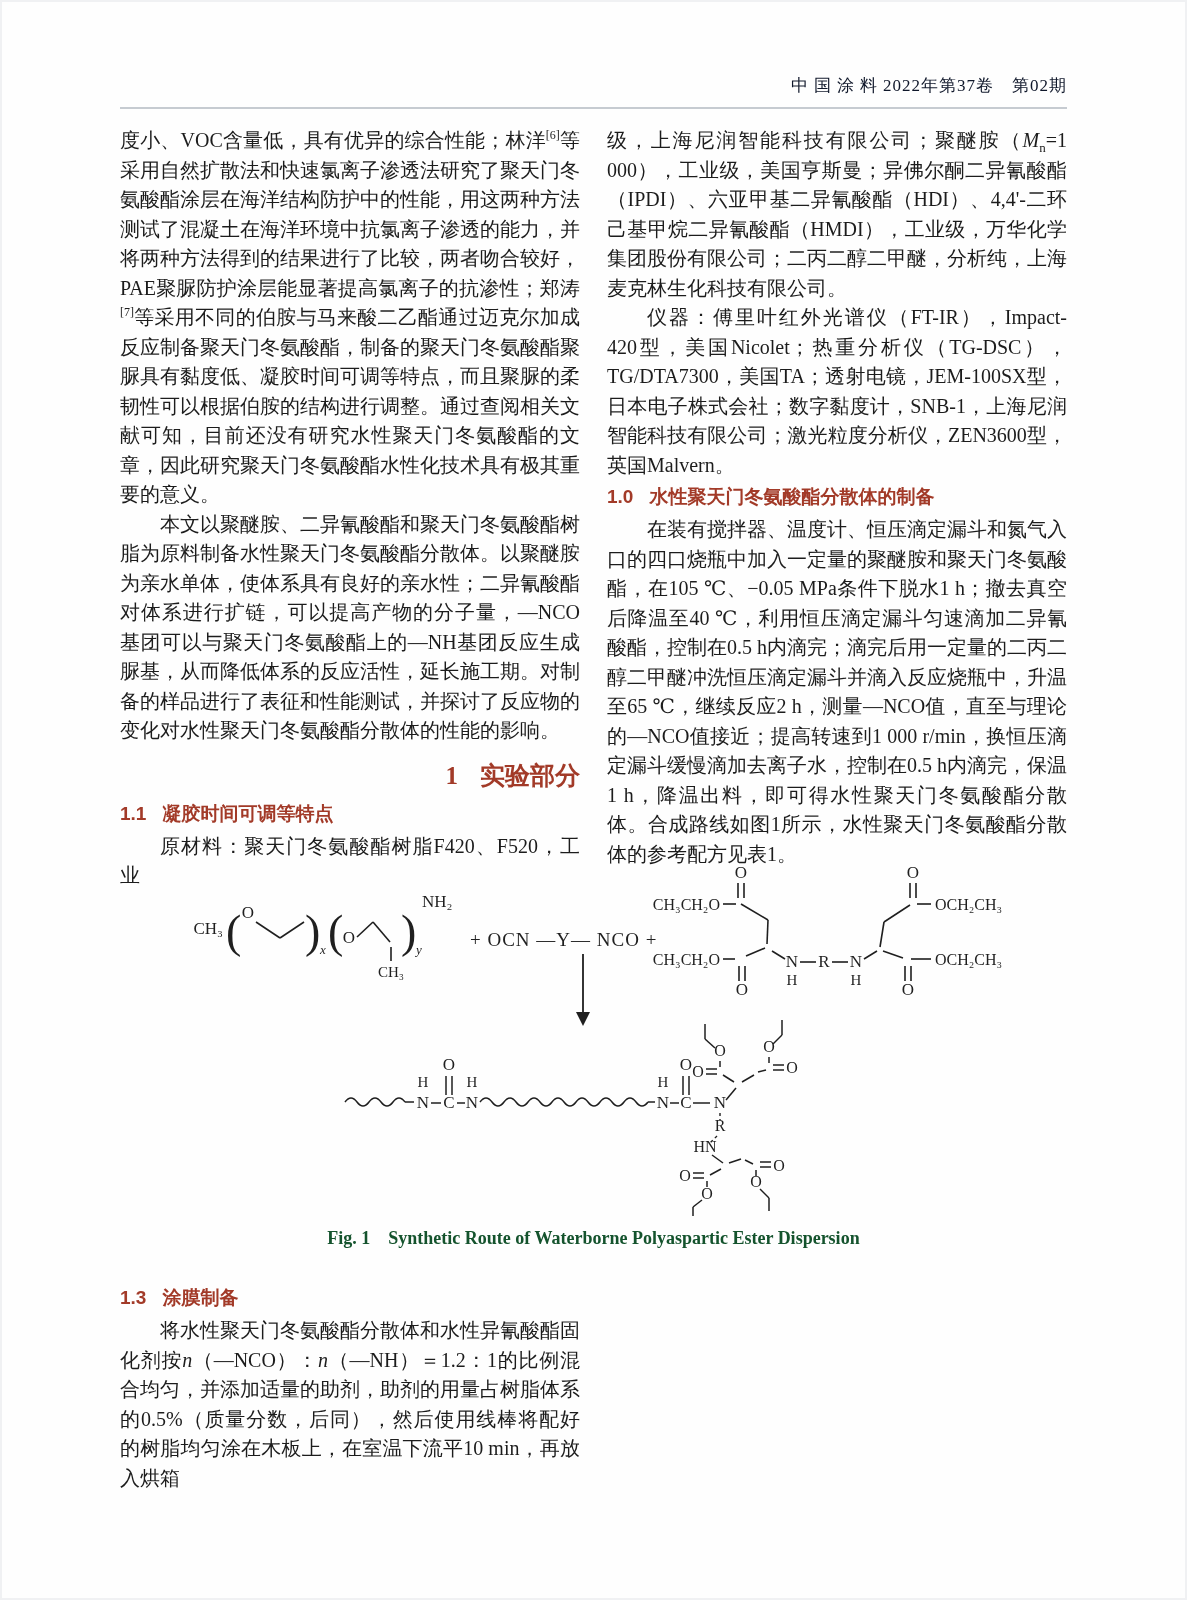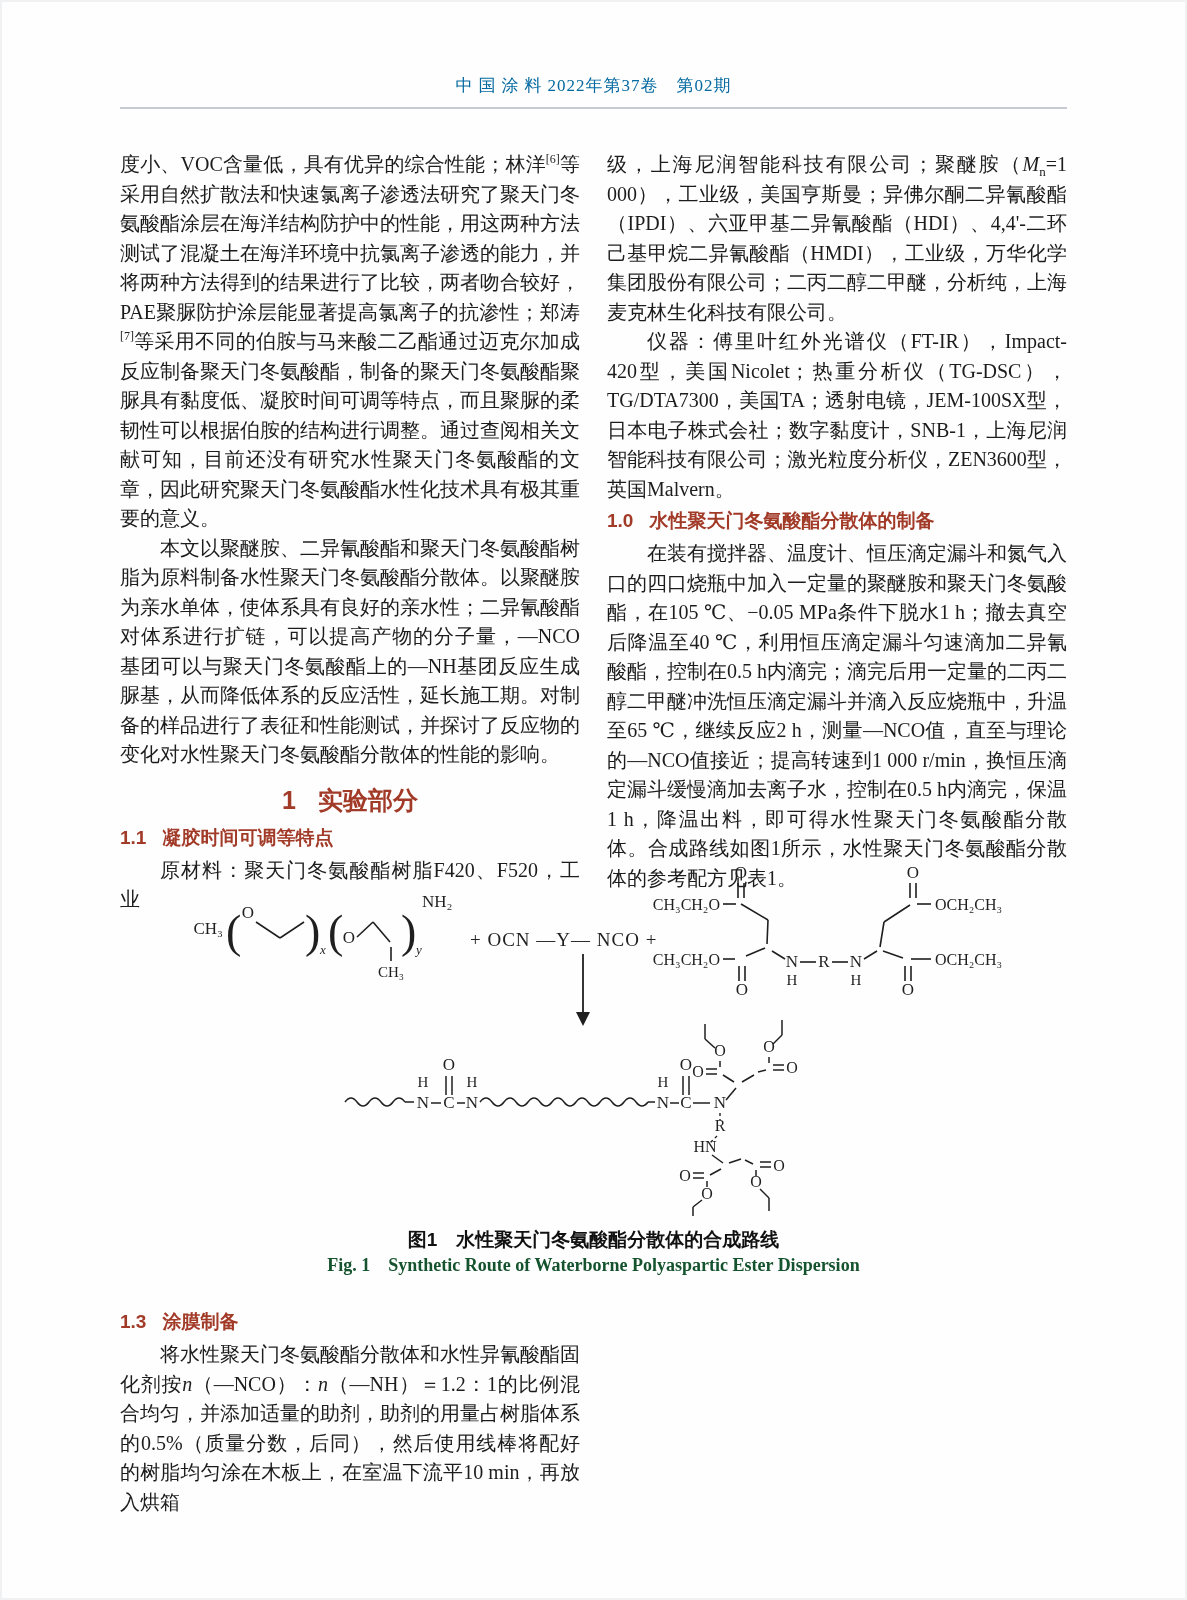--- a/index.html
+++ b/index.html
@@ -1,38 +1,38 @@
 <!DOCTYPE html>
 <html><head>
 <meta charset="utf-8">
 <style>
   html,body { margin:0; padding:0; background:#ffffff; }
   .page { position:relative; width:1187px; height:1600px; background:#fefefe;
           font-family:"Liberation Serif","DejaVu Serif",serif; color:#1c1c1c;
           box-shadow: inset 0 0 0 2px #f0f1f3; overflow:hidden; }
 
   .header { position:absolute; top:74px; left:120px; width:947px;
-            display:flex; justify-content:center; align-items:flex-end;
+            display:flex; justify-content:flex-end; align-items:flex-end;
             padding-bottom:10px; border-bottom:2px solid #c6cbd1;
-            color:#0369a1; font-size:17px; }
+            color:#0f172a; font-size:17px; }
   .header .jn { letter-spacing:6px; }
   .header .iss { letter-spacing:1px; }
 
   .cols { position:absolute; left:120px; width:947px; display:flex; gap:27px; }
   .top-cols { top:126px; }
   .bottom-cols { top:1281px; }
-  .col { width:460px; font-size:20px; line-height:29.5px; text-align:justify;margin-top:24px; }
+  .col { width:460px; font-size:20px; line-height:29.5px; text-align:justify; }
   .p { margin:0; }
   .indent { text-indent:2em; }
   sup { font-size:12px; line-height:0; }
   sub { font-size:13px; line-height:0; }
   .mi { font-style:italic; }
 
-  .h1 { font-family:Liberation Sans, sans-serif; font-weight:bold;
-        color:#a23a28; font-size:25px; margin:14px 0 8px; line-height:32px; text-align:center;}
+  .h1 { font-family:Liberation Serif, serif; font-weight:bold;
+        color:#a23a28; font-size:25px; margin:14px 0 8px; line-height:32px; text-align:right;}
   .h1 .num { margin-right:22px; }
   .h2 { font-family:"Liberation Sans","DejaVu Sans",sans-serif; font-weight:bold;
         color:#a23a28; font-size:19px; margin:3px 0 5px; line-height:27px; text-align:left;}
   .h2 .num { margin-right:16px; }
   .h3 { font-size:20px; margin:2px 0 3px; line-height:28px; text-align:left;}
   .h3 .num { font-family:"Liberation Sans","DejaVu Sans",sans-serif; font-weight:bold;
              color:#a23a28; font-size:18px; margin-right:16px; }
 
   .figure { position:absolute; top:854px; left:120px; width:947px; }
   .figure svg text { font-family:"Liberation Serif","DejaVu Serif",serif; fill:#1f1f1f; }
@@ -216,21 +216,20 @@
           <line x1="636" y1="316" x2="636" y2="322"></line>
           <line x1="640" y1="335" x2="649" y2="344"></line>
             <line x1="649" y1="344" x2="649" y2="357"></line>
         </g>
         <text x="565" y="327" text-anchor="middle" font-size="16">O</text>
         <text x="587" y="345" text-anchor="middle" font-size="16">O</text>
         <text x="659" y="317" text-anchor="middle" font-size="16">O</text>
         <text x="636" y="333" text-anchor="middle" font-size="16">O</text>
       </g>
     </svg>
-    <div class="cap-zh">图1　水性聚天门冬氨酸酯分散体的合成路线</div>
     <div class="cap-en">Fig. 1　Synthetic Route of Waterborne Polyaspartic Ester Dispersion</div>
   </div>
 
   <div class="cols bottom-cols">
     <div class="col">
       <div class="h2"><span class="num">1.3</span><span>涂膜制备</span></div>
       <p class="p indent"><span>将水性聚天门冬氨酸酯分散体和水性异氰酸酯固化剂按</span><span class="mi">n</span><span>（—NCO）：</span><span class="mi">n</span><span>（—NH）＝1.2：1的比例混合均匀，并添加适量的助剂，助剂的用量占树脂体系的0.5%（质量分数，后同），然后使用线棒将配好的树脂均匀涂在木板上，在室温下流平10 min，再放入烘箱</span></p>
     </div>
   </div>
 

